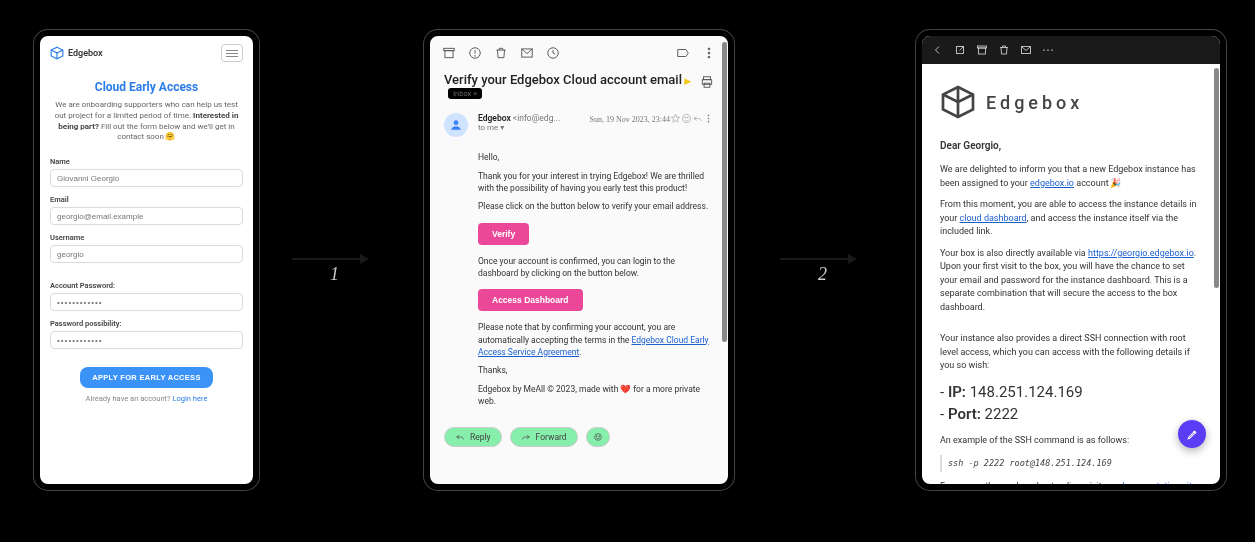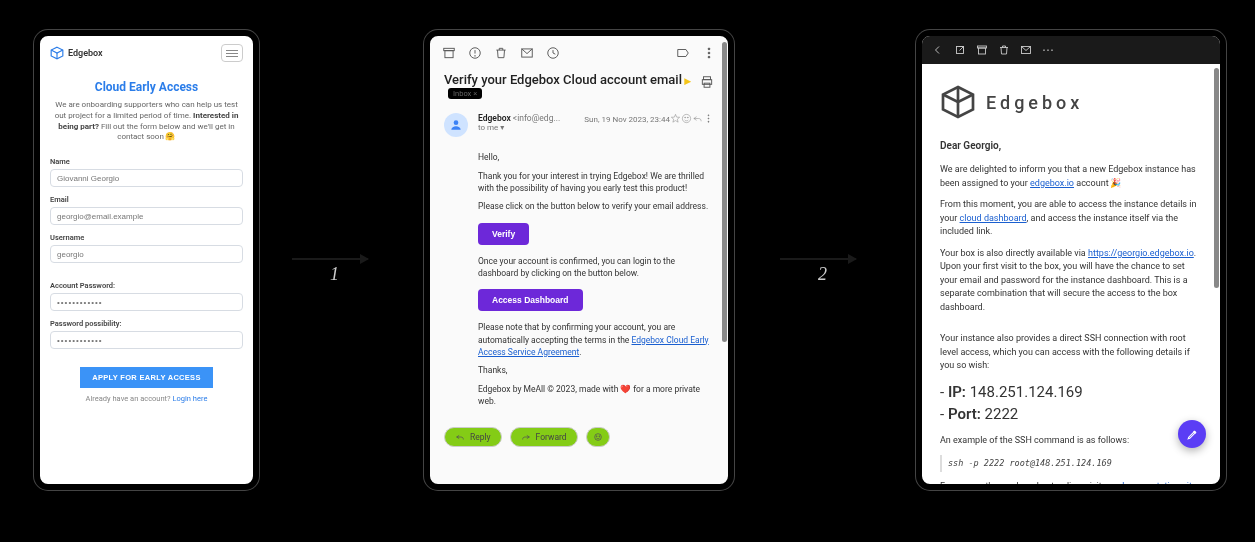--- a/index.html
+++ b/index.html
@@ -74,21 +74,21 @@
     width:100%; height:18px; border:1px solid #d7dce3; border-radius:4px;
     font-size:8px; padding:0 6px; background:#fff; color:#777;
   }
   .p1-input.pw { letter-spacing:1px; }
 
   #p1-sep { height:10px; }
 
   #p1-submit {
     display:block; margin:18px auto 6px; padding:6px 12px;
     background:#3b93f7; color:#fff; font-size:7.5px; font-weight:600;
-    border:none; border-radius:0; letter-spacing:.3px;
+    border:none; border-radius:8px; letter-spacing:.3px;
   }
   #p1-login { text-align:center; font-size:7.5px; color:#888; }
   #p1-login a { color:#2b7de9; text-decoration:none; }
 
   
   
   
   #panel2 { left: 424px; top: 30px; width: 310px; height: 460px; background:#fafafa;}
   #p2-inner { font-size:9px; color:#333; }
 
@@ -102,33 +102,33 @@
   #p2-inbox-label { display:inline-block; font-size:7.5px; background:#000000; color:#666; border-radius:3px; padding:1px 5px; margin-left:4px; vertical-align:middle; }
   #p2-print { color:#555; margin-top:3px; }
 
   #p2-senderrow { display:flex; align-items:flex-start; gap:10px; padding:6px 14px 6px; }
   #p2-avatar { width:24px; height:24px; border-radius:50%; background:#cfe3ff; display:flex; align-items:center; justify-content:center; }
   #p2-avatar svg { width:14px; height:14px; }
   #p2-sender { flex:1; font-size:8.5px; }
   #p2-sender-name { font-weight:600; color:#222; }
   #p2-sender-addr { color:#777; }
   #p2-tome { color:#777; font-size:8px; }
-  #p2-meta { text-align:right; font-size:8px; color:#777; display:flex; align-items:center; }
+  #p2-meta { text-align:right; font-size:8px; color:#777; display:flex; align-items:center;font-family:Liberation Serif, serif; }
   #p2-meta svg { width:11px; height:11px; stroke:#777; fill:none; }
 
   #p2-body { padding: 2px 14px 10px 48px; font-size:8.5px; color:#333; line-height:1.45; }
   #p2-body p { margin:6px 0; }
-  .p2-btn { display:inline-block; background:#6d28d9; color:#fff; font-size:8.5px; font-weight:600; padding:6px 14px; border-radius:4px; border:none; margin:4px 0; }
+  .p2-btn { display:inline-block; background:#ec4899; color:#fff; font-size:8.5px; font-weight:600; padding:6px 14px; border-radius:4px; border:none; margin:4px 0; }
   #p2-body a { color:#1a5fd0; text-decoration:underline; }
 
   #p2-actions { padding: 4px 14px 14px 14px; display:flex; gap:8px; }
   .pill {
     display:flex; align-items:center; gap:5px;
     border:1px solid #ccc; border-radius:14px; padding:4px 10px;
-    font-size:8.5px; color:#444; background:#84cc16;
+    font-size:8.5px; color:#444; background:#86efac;
   }
   .pill svg { width:10px; height:10px; stroke:#555; fill:none; stroke-width:1.8; }
 
   
   
   
   #panel3 { left:916px; top:30px; width:310px; height:460px; background:#fff; }
   #p3-chrome { background:#1a1a1a; height:28px; display:flex; align-items:center; gap:10px; padding:0 10px; }
   #p3-chrome svg { width:12px; height:12px; stroke:#ccc; fill:none; stroke-width:1.8; }
   .p3-ico { color:#ccc; display:flex; }

